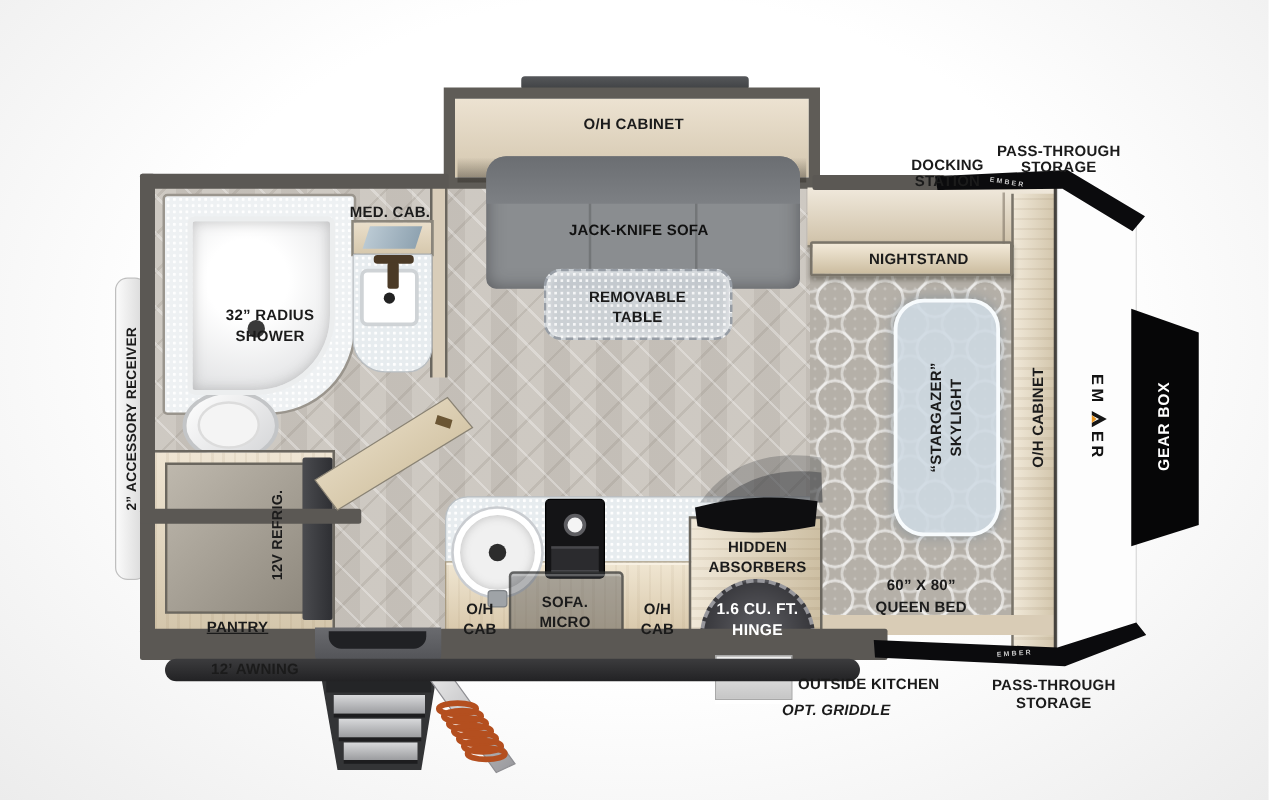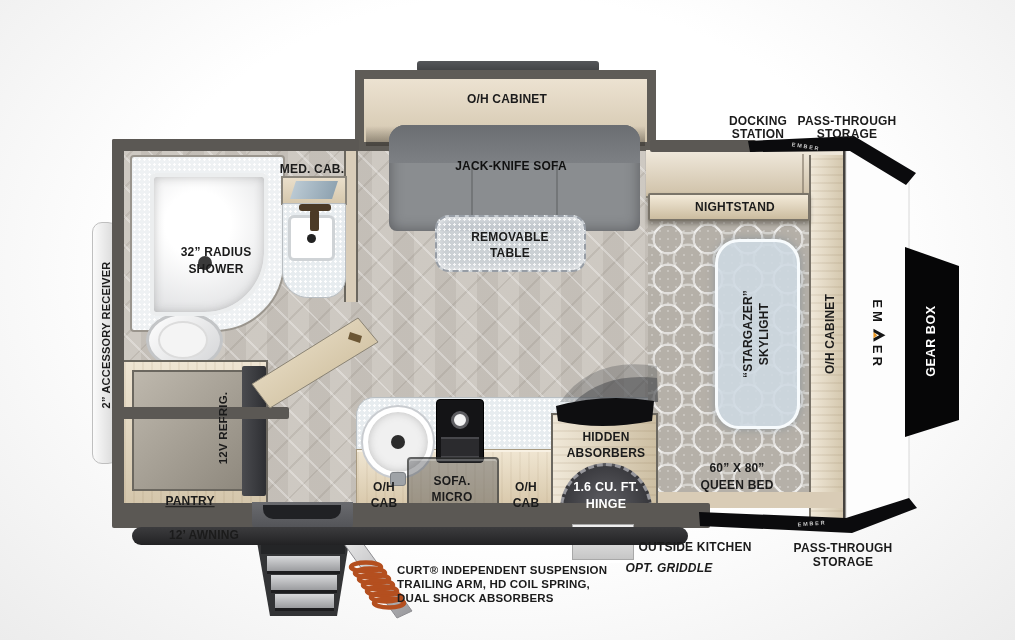--- a/index.html
+++ b/index.html
@@ -179,26 +179,26 @@
   <div class="abs" style="left:572px;top:524px;width:62px;height:36px;z-index:28;
               background:linear-gradient(180deg,#f0f0f0,#c6c6c6);border:1px solid #a8a8a8;
               box-shadow:0 3px 0 #ffffff;box-sizing:border-box;"></div>
   <div class="abs" style="left:132px;top:527px;width:556px;height:18px;z-index:30;border-radius:9px;
               background:linear-gradient(180deg,#3c3c3e,#222224);"></div>
   <div class="abs" style="left:267px;top:556px;width:73px;height:15px;z-index:31;background:linear-gradient(180deg,#d8d9db,#9b9c9f);border-bottom:3px solid #1d1d1f;"></div>
   <div class="abs" style="left:271px;top:575px;width:66px;height:15px;z-index:31;background:linear-gradient(180deg,#d8d9db,#9b9c9f);border-bottom:3px solid #1d1d1f;"></div>
   <div class="abs" style="left:275px;top:594px;width:59px;height:14px;z-index:31;background:linear-gradient(180deg,#d8d9db,#9b9c9f);border-bottom:3px solid #1d1d1f;"></div>
 
   <div class="lbl" style="left:507px;top:100px;">O/H CABINET</div>
-  <div class="lbl" style="left:511px;top:167px;color:#111;">JACK-KNIFE SOFA</div>
+  <div class="lbl" style="left:511px;top:185px;color:#111;">JACK-KNIFE SOFA</div>
   <div class="lbl" style="left:510px;top:246px;">
     <span>REMOVABLE</span>
       <span>TABLE</span>
   </div>
-  <div class="lbl" style="left:758px;top:128px;line-height:1.1;">
+  <div class="lbl" style="left:758px;top:139px;line-height:1.1;">
     <span>DOCKING</span>
       <span>STATION</span>
   </div>
   <div class="lbl" style="left:847px;top:128px;line-height:1.1;">
     <span>PASS-THROUGH</span>
       <span>STORAGE</span>
   </div>
   <div class="lbl" style="left:312px;top:170px;">MED. CAB.</div>
   <div class="lbl" style="left:216px;top:261px;line-height:1.45;">
     <span>32” RADIUS</span>
@@ -234,25 +234,20 @@
       <span>HINGE</span>
   </div>
   <div class="lbl" style="left:737px;top:477px;line-height:1.4;">
     <span>60” X 80”</span>
       <span>QUEEN BED</span>
   </div>
   <div class="lbl vert white" style="left:931px;top:341px;font-size:12.5px;letter-spacing:.6px;">GEAR BOX</div>
   <div class="lbl" style="left:204px;top:536px;">12’ AWNING</div>
   <div class="lbl" style="left:695px;top:548px;">OUTSIDE KITCHEN</div>
   <div class="lbl" style="left:669px;top:569px;font-style:italic;">OPT. GRIDDLE</div>
-  <div class="lbl" style="left:397px;top:563px;transform:translateY(0);text-align:left;font-size:11.5px;line-height:1.22;">
-    <span>CURT® INDEPENDENT SUSPENSION</span>
-      <span>TRAILING ARM, HD COIL SPRING,</span>
-      <span>DUAL SHOCK ABSORBERS</span>
-  </div>
   <div class="lbl" style="left:843px;top:556px;line-height:1.15;">
     <span>PASS-THROUGH</span>
       <span>STORAGE</span>
   </div>
   <div class="lbl tiny" style="left:806px;top:147px;transform:translate(-50%,-50%) rotate(9deg);">EMBER</div>
   <div class="lbl tiny" style="left:812px;top:524px;transform:translate(-50%,-50%) rotate(-4deg);">EMBER</div>
 
   <div class="lbl" style="left:877px;top:334px;transform:translate(-50%,-50%) rotate(90deg);font-size:13px;letter-spacing:3px;color:#131313;display:flex;align-items:center;gap:2px;">
     <span>EM</span>
       <span class="abs" style="position:static;display:inline-block;">

